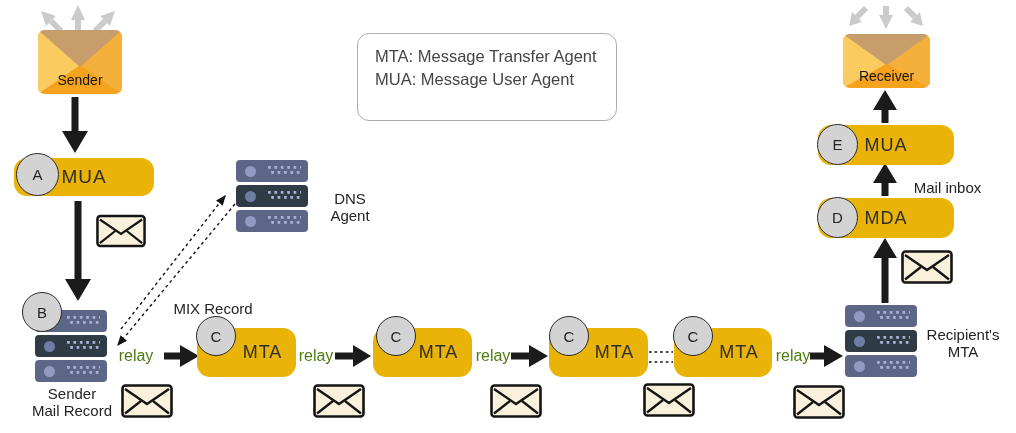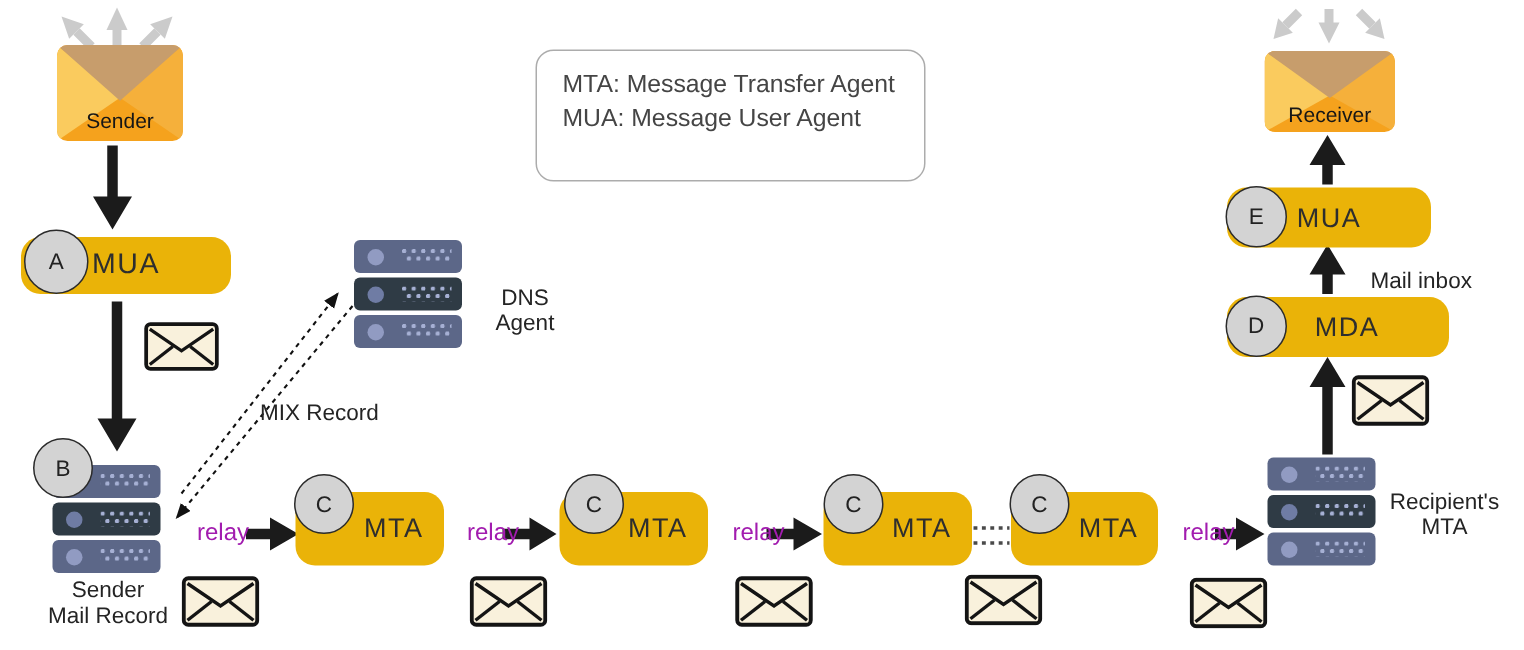--- a/index.html
+++ b/index.html
@@ -40,21 +40,21 @@
   .bigenv .tri-right{background:#f5b03b;clip-path:polygon(100% 0,100% 100%,50% 55%);}
   .bigenv .flap{background:#c79d6c;clip-path:polygon(0 0,100% 0,50% 58%);}
   .bigenv .envlabel{
     position:absolute;left:0;right:0;bottom:6px;text-align:center;
     font-size:14px;font-weight:500;color:#161616;z-index:2;
   }
   
   .mail{position:absolute;z-index:2;}
   
   .lbl{position:absolute;z-index:2;font-size:15px;font-weight:500;color:#242424;text-align:center;line-height:17px;}
-  .relay{position:absolute;z-index:2;width:60px;text-align:right;font-size:16px;font-weight:500;color:#a21caf;}
+  .relay{position:absolute;z-index:2;width:60px;text-align:center;font-size:16px;font-weight:500;color:#4d7c0f;}
   
   .legend{
     position:absolute;left:357px;top:33px;width:260px;height:88px;z-index:2;
     border:1.6px solid #acacac;border-radius:12px;background:#fff;box-sizing:border-box;
     padding:11px 0 0 17px;
   }
   .legend div{font-size:16.5px;color:#454545;line-height:22.5px;font-weight:400;}
 </style>
 </head>
 <body>
@@ -146,21 +146,21 @@
   <div class="chip" style="left:549px;top:328px;width:99px;height:49px;padding-left:32px;box-sizing:border-box;">
     <span>MTA</span>
   </div>
   <div class="badge" style="left:549px;top:316px;width:40px;height:40px;">C</div>
 
   <div class="chip" style="left:674px;top:328px;width:98px;height:49px;padding-left:32px;box-sizing:border-box;">
     <span>MTA</span>
   </div>
   <div class="badge" style="left:673px;top:316px;width:40px;height:40px;">C</div>
 
-  <div class="chip" style="left:818px;top:198px;width:136px;height:40px;padding-left:12px;">
+  <div class="chip" style="left:818px;top:198px;width:136px;height:40px;">
     <span>MDA</span>
   </div>
   <div class="badge" style="left:817px;top:197px;width:41px;height:41px;">D</div>
 
   <div class="chip" style="left:818px;top:125px;width:136px;height:40px;">
     <span>MUA</span>
   </div>
   <div class="badge" style="left:817px;top:124px;width:41px;height:41px;">E</div>
 
   <div class="server" style="left:35px;top:310px;">
@@ -214,21 +214,21 @@
     <div class="srow">
         <i class="led"></i>
         <i class="dots"></i>
       </div>
   </div>
   <div class="lbl" style="left:903px;top:326px;width:120px;">
     <span>Recipient's</span><br>
     <span>MTA</span>
   </div>
 
-  <div class="lbl" style="left:163px;top:267px;width:100px;">MIX Record</div>
+  <div class="lbl" style="left:163px;top:300px;width:100px;">MIX Record</div>
   <div class="lbl" style="left:900px;top:179px;width:95px;">Mail inbox</div>
 
   <div class="relay" style="left:106px;top:347px;">relay</div>
   <div class="relay" style="left:286px;top:347px;">relay</div>
   <div class="relay" style="left:463px;top:347px;">relay</div>
   <div class="relay" style="left:763px;top:347px;">relay</div>
 
   <svg class="mail" style="left:96px;top:214px;" width="50" height="34" viewBox="0 0 52 34">
     <rect x="1.5" y="1.5" width="49" height="31" rx="3" fill="#f9f1dc" stroke="#141414" stroke-width="2.6"></rect>
     <polyline points="4,5 26,20 48,5" fill="none" stroke="#141414" stroke-width="2.3"></polyline>

